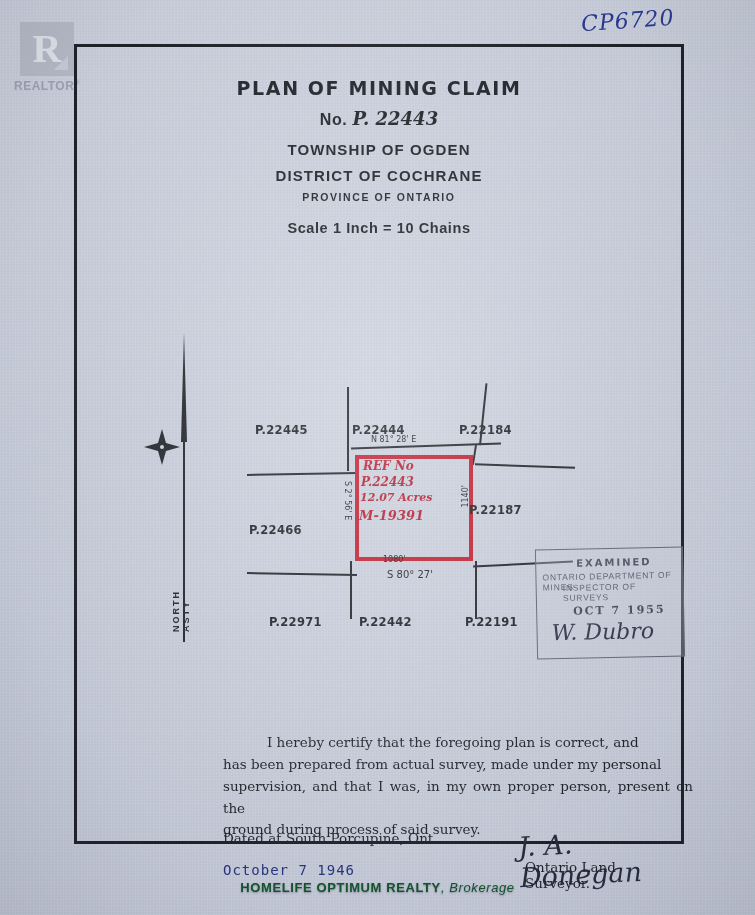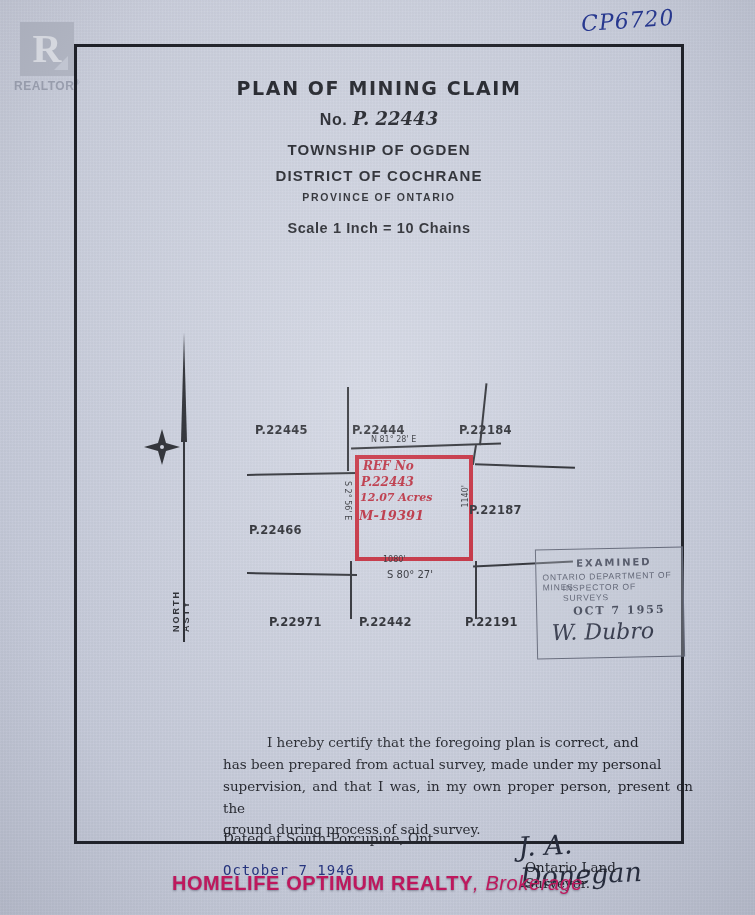--- a/index.html
+++ b/index.html
@@ -151,21 +151,21 @@
     font-family:"DejaVu Serif", serif;font-style:italic;font-size:27px;color:#1c2232;
     transform:rotate(-3deg);
   }
   .ols{
     position:absolute;left:448px;top:812px;font-family:"DejaVu Serif", serif;font-size:13.5px;color:#16181e;
   }
 
   
   .broker{
     position:absolute;left:0;bottom:20px;width:100%;text-align:center;
-    font-size:20px;color:#be185d;font-weight:bold;letter-spacing:.6px;
+    font-size:13px;color:#14532d;font-weight:bold;letter-spacing:.6px;
     text-shadow:0 1px 2px rgba(60,60,80,.45);
   }
   .broker .it{font-style:italic;font-weight:normal;}
 </style>
 </head>
 <body>
 
 <div class="paper"></div>
 
 <div class="realtor">

